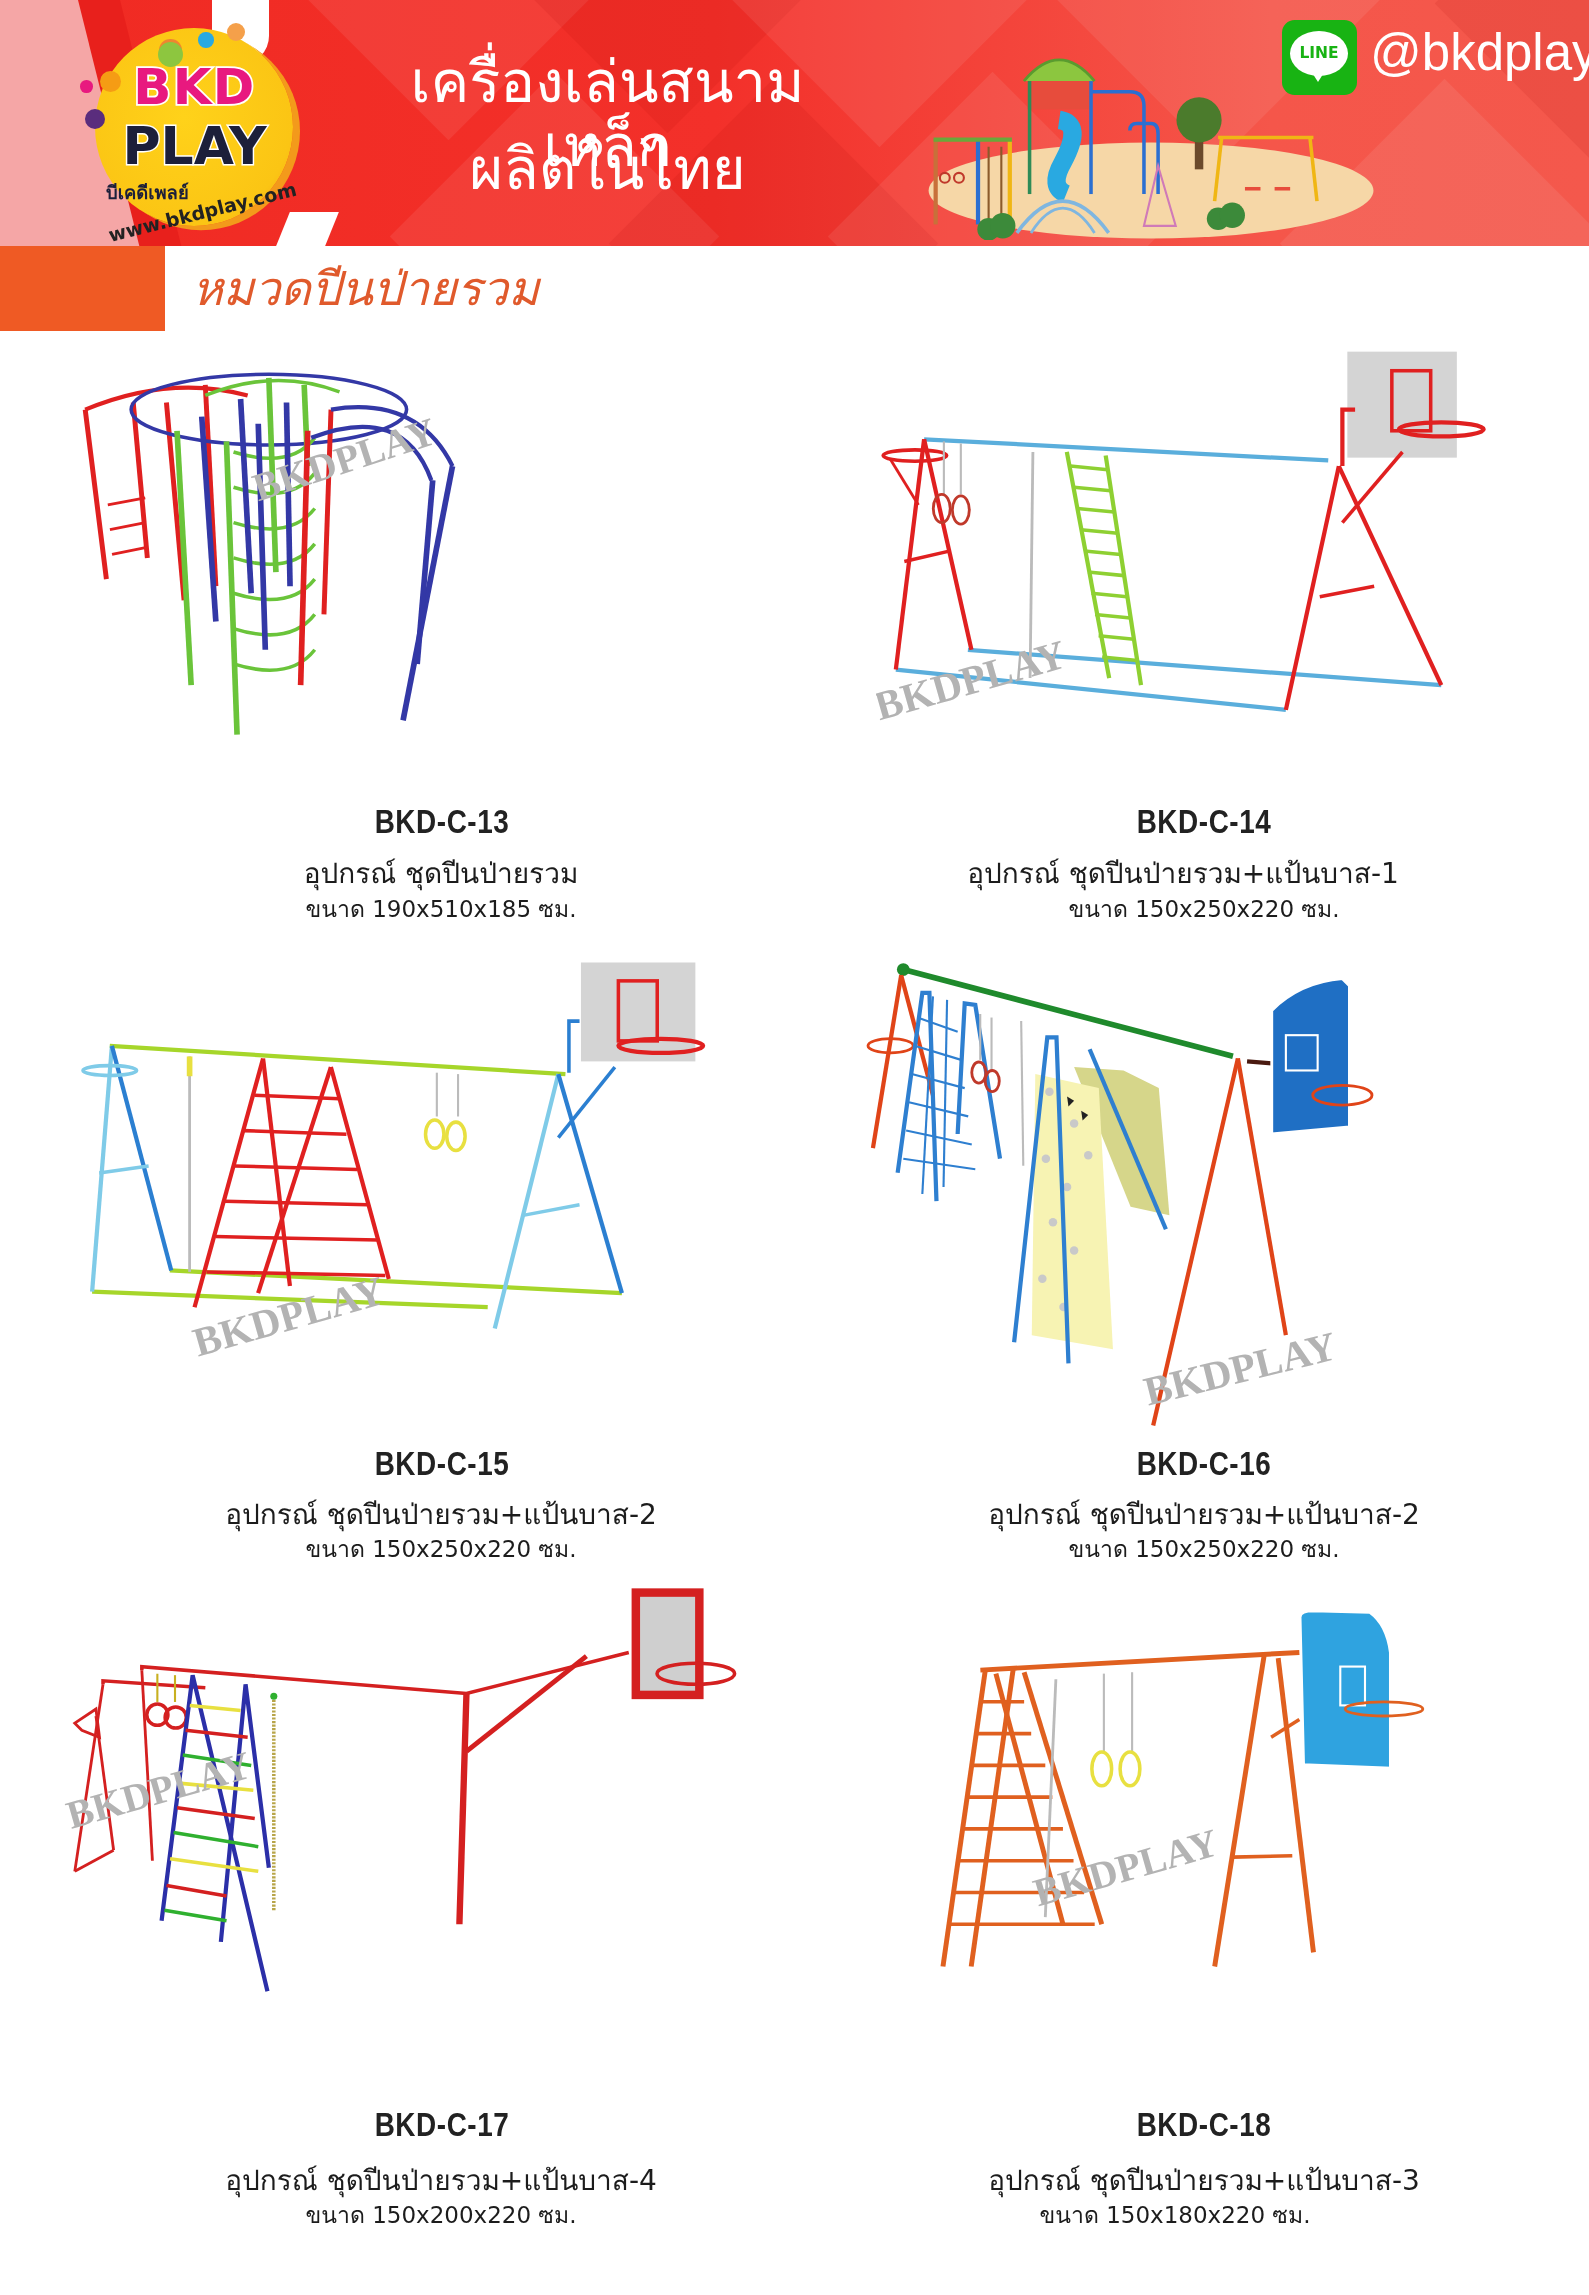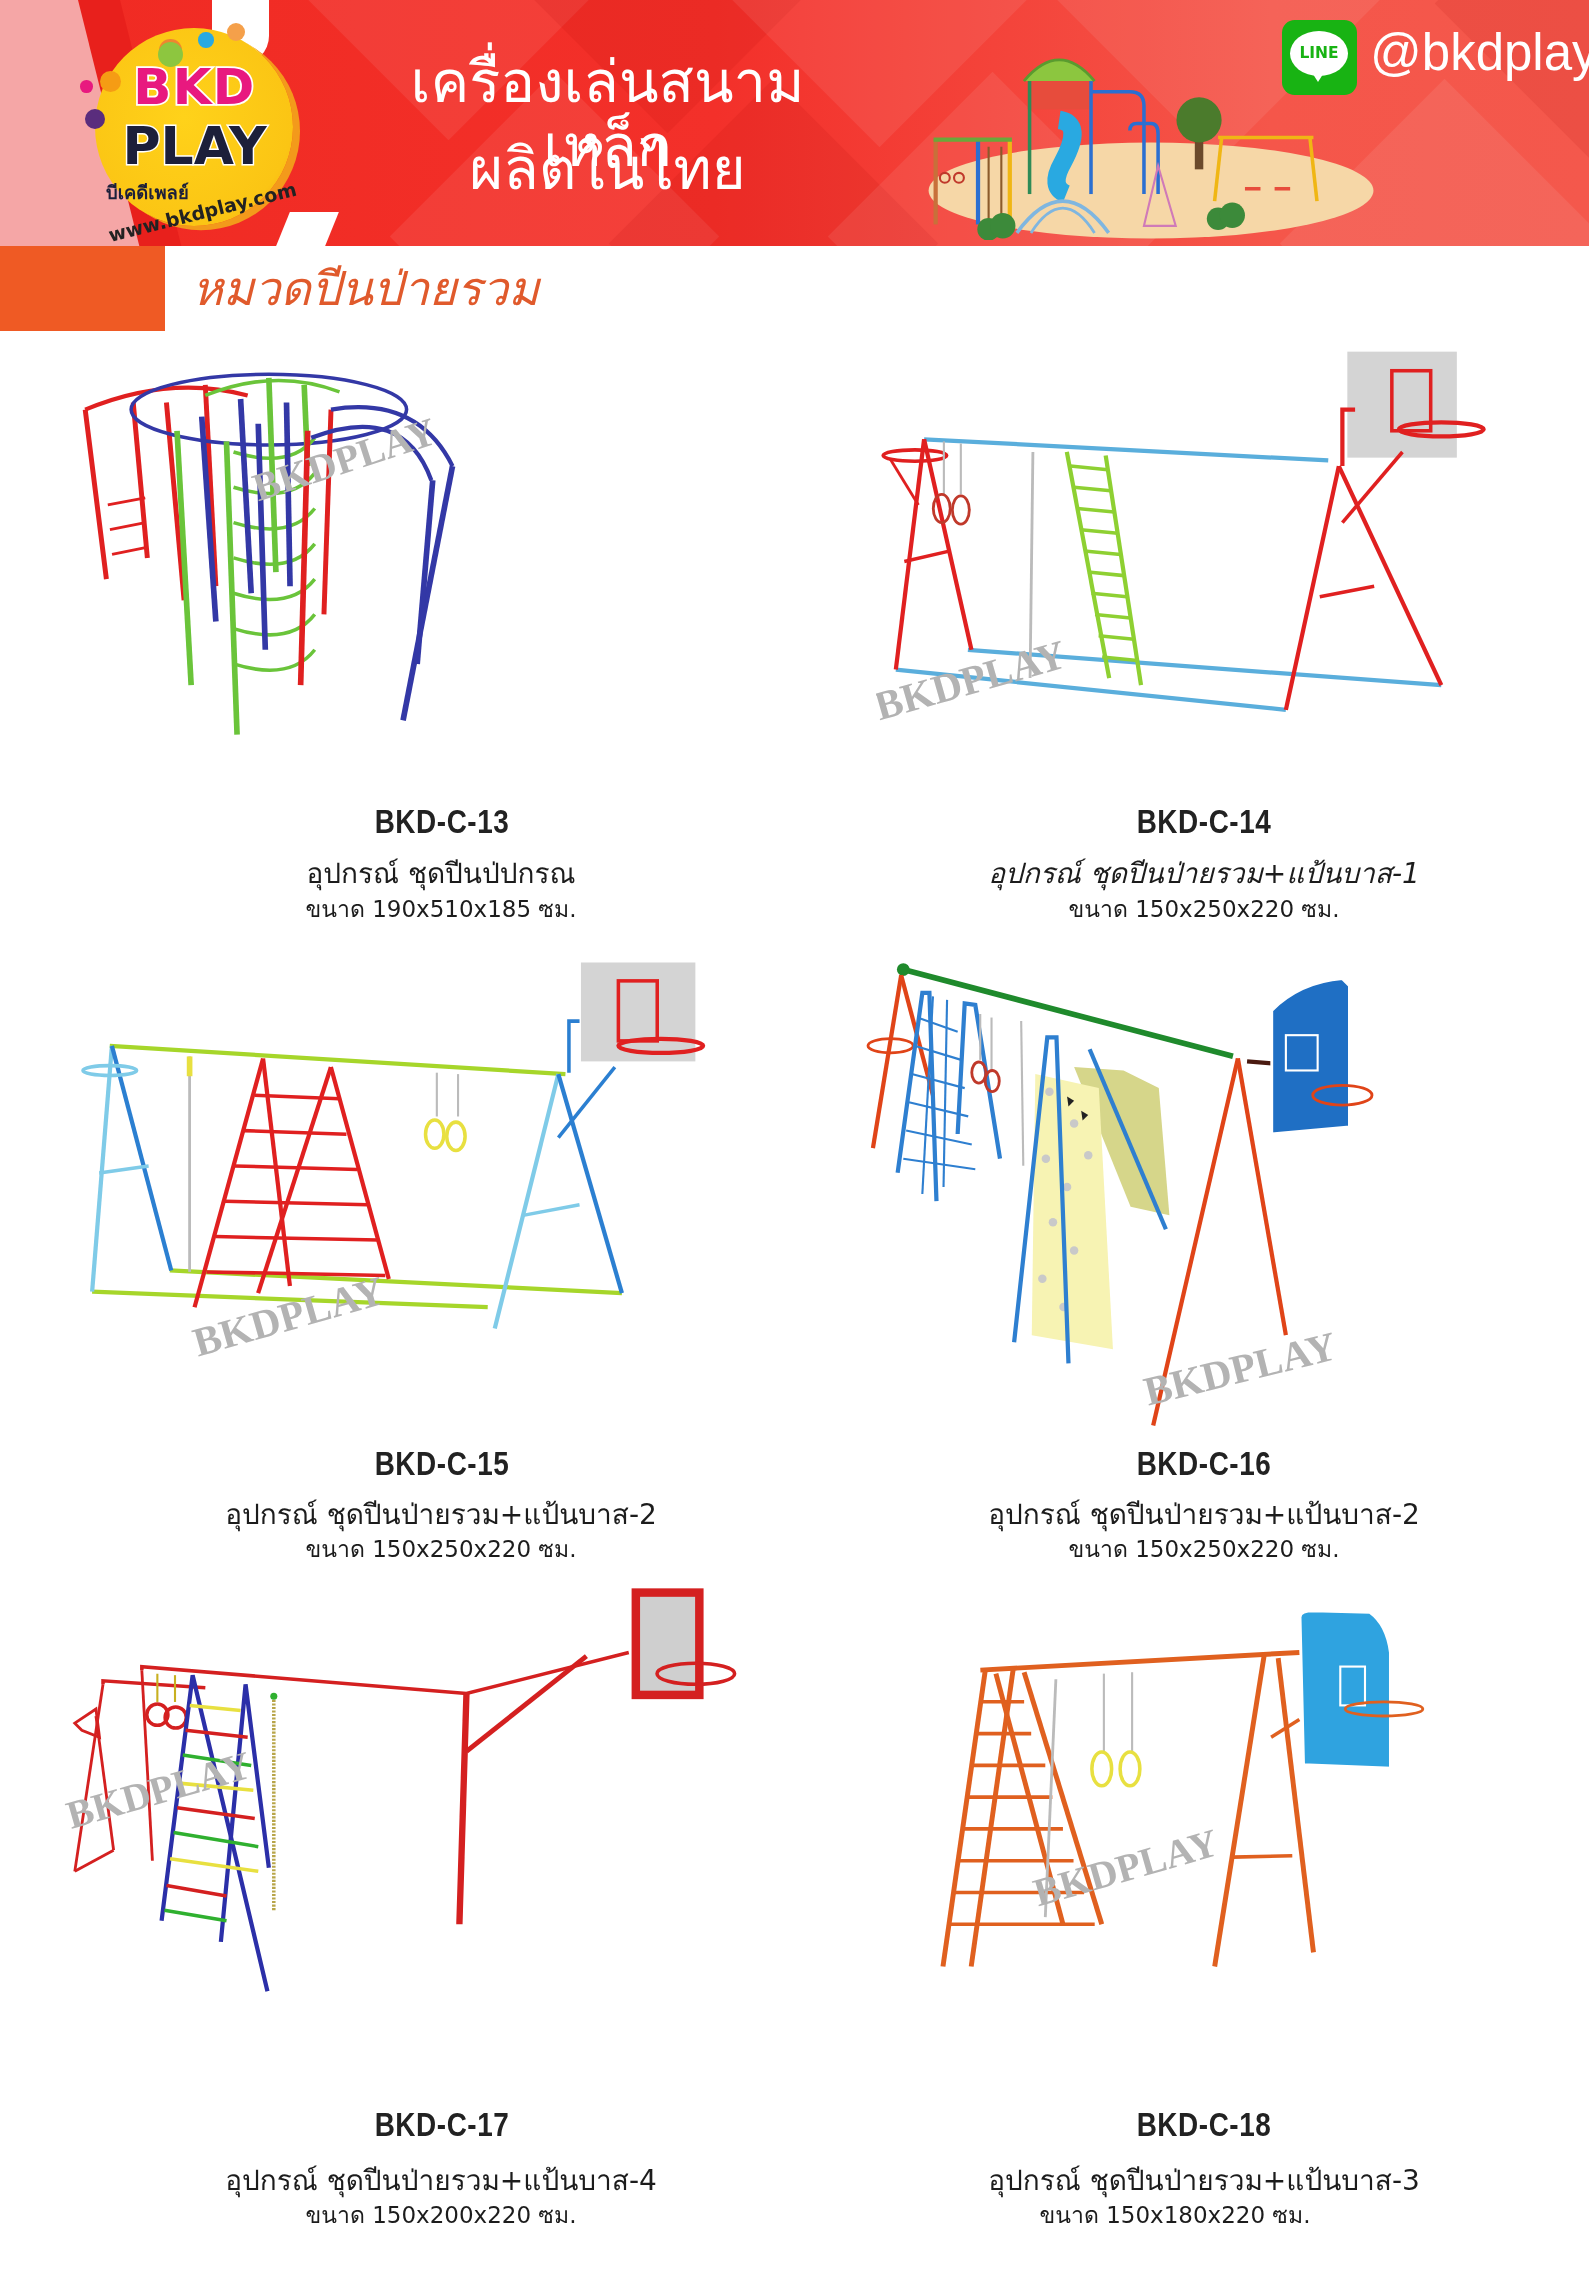--- a/index.html
+++ b/index.html
@@ -166,21 +166,21 @@
   <line x1="345" y1="110" x2="335" y2="470" stroke="#e02020" stroke-width="8"></line>
   <line x1="378" y1="80" x2="368" y2="370" stroke="#e02020" stroke-width="7"></line>
 
   <path d="M350 120 Q480 70 520 180" fill="none" stroke="#3338a6" stroke-width="6"></path>
   <path d="M378 80 Q500 60 550 160" fill="none" stroke="#3338a6" stroke-width="6"></path>
   <line x1="550" y1="160" x2="480" y2="520" stroke="#3338a6" stroke-width="8"></line>
   <line x1="522" y1="180" x2="500" y2="440" stroke="#3338a6" stroke-width="8"></line>
   <text x="275" y="210" class="watermark" font-size="56" transform="rotate(-18 275 210)">BKDPLAY</text>
 </svg>
 <div class="product-code" style="left:124px; top:802px;">BKD-C-13</div>
-<div class="product-name" style="left:88px; top:851px;">อุปกรณ์ ชุดปีนป่ปกรณ</div>
+<div class="product-name" style="left:88px; top:851px;">อุปกรณ์ ชุดปีนป่ายรวม</div>
 <div class="product-size" style="left:88px; top:891px;">ขนาด 190x510x185 ซม.</div>
 
 <svg class="product-image" style="left:876px; top:346px;" width="636" height="431" viewBox="0 0 900 610">
   <rect x="667" y="8" width="155" height="150" fill="#d4d4d4"></rect>
   <rect x="730" y="35" width="55" height="85" fill="none" stroke="#e02020" stroke-width="5"></rect>
   <ellipse cx="800" cy="118" rx="60" ry="10" fill="none" stroke="#e02020" stroke-width="6"></ellipse>
   <path d="M660 170 L660 90 L678 90" fill="none" stroke="#e02020" stroke-width="6"></path>
   <line x1="68" y1="132" x2="640" y2="162" stroke="#5aaedc" stroke-width="6"></line>
   <line x1="28" y1="458" x2="580" y2="515" stroke="#5aaedc" stroke-width="6"></line>
   <line x1="130" y1="430" x2="800" y2="480" stroke="#5aaedc" stroke-width="6"></line>
@@ -208,21 +208,21 @@
     <line x1="315" y1="410" x2="365" y2="415"></line>
       <line x1="320" y1="440" x2="370" y2="445"></line>
   </g>
   <line x1="655" y1="170" x2="580" y2="515" stroke="#e02020" stroke-width="6"></line>
   <line x1="655" y1="170" x2="800" y2="480" stroke="#e02020" stroke-width="6"></line>
   <line x1="628" y1="355" x2="705" y2="340" stroke="#e02020" stroke-width="5"></line>
   <line x1="660" y1="250" x2="745" y2="150" stroke="#e02020" stroke-width="5"></line>
   <text x="5" y="530" class="watermark" font-size="58" transform="rotate(-16 5 530)">BKDPLAY</text>
 </svg>
 <div class="product-code" style="left:886px; top:802px;">BKD-C-14</div>
-<div class="product-name" style="left:851px; top:851px;font-style:italic;">อุปกรณ์ ชุดปีนป่ายรวม+แป้นบาส-1</div>
+<div class="product-name" style="left:830px; top:851px;">อุปกรณ์ ชุดปีนป่ายรวม+แป้นบาส-1</div>
 <div class="product-size" style="left:851px; top:891px;">ขนาด 150x250x220 ซม.</div>
 
 <svg class="product-image" style="left:78px; top:954px;" width="664" height="438" viewBox="0 0 940 620">
   <rect x="712" y="12" width="162" height="140" fill="#d4d4d4"></rect>
   <rect x="765" y="38" width="55" height="85" fill="none" stroke="#e02020" stroke-width="5"></rect>
   <ellipse cx="825" cy="130" rx="60" ry="10" fill="none" stroke="#e02020" stroke-width="6"></ellipse>
   <path d="M695 168 L695 95 L710 95" fill="none" stroke="#2b7fd1" stroke-width="5"></path>
   <line x1="45" y1="130" x2="690" y2="170" stroke="#a6d62a" stroke-width="6"></line>
   <line x1="20" y1="478" x2="580" y2="500" stroke="#a6d62a" stroke-width="6"></line>
   <line x1="130" y1="448" x2="770" y2="480" stroke="#a6d62a" stroke-width="6"></line>

